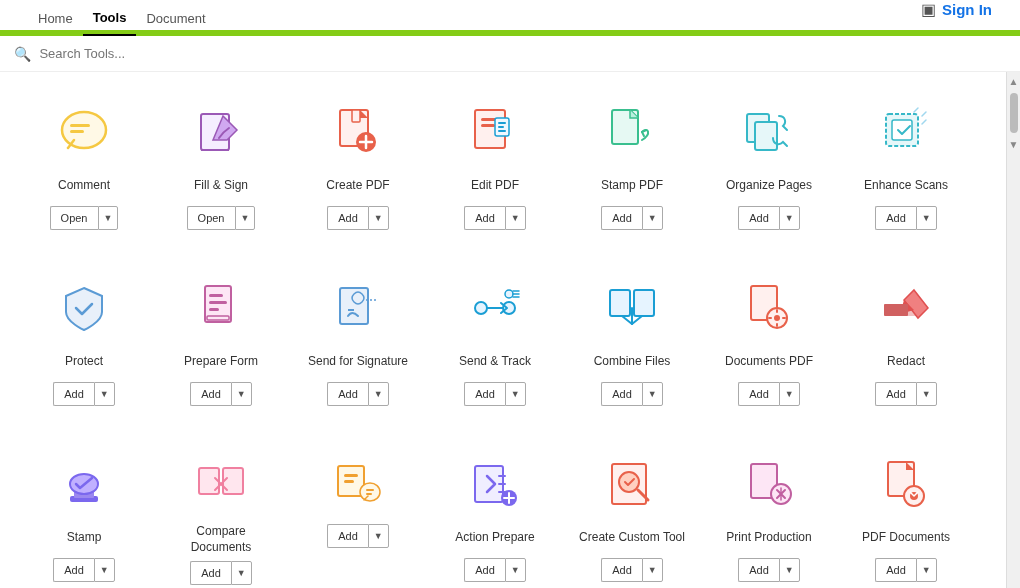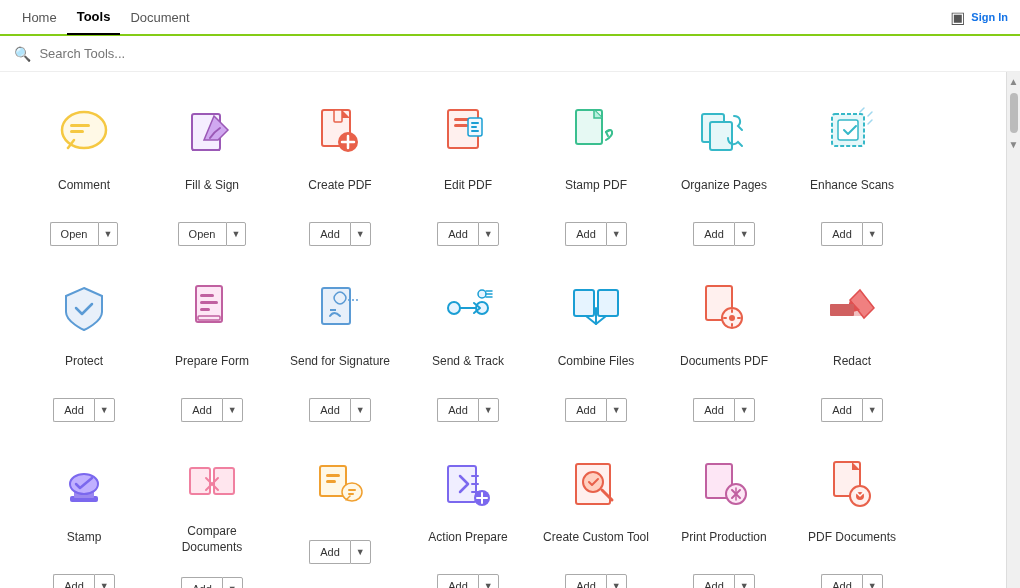--- a/index.html
+++ b/index.html
@@ -1,38 +1,38 @@
 <!DOCTYPE html>
 <html><head>
   <meta charset="utf-8">
   <style>
     * { box-sizing: border-box; margin: 0; padding: 0; }
     body { font-family: Arial, sans-serif; background: #fff; width: 1020px; height: 588px; overflow: hidden; }
 
     
     .top-nav {
-      display: flex; align-items: center;
-      border-bottom: 2px solid #84cc16;
-      padding: 0 12px;
+      display: flex; align-items: flex-start;
+      border-bottom: 6px solid #84cc16;
+      padding: 0 28px;
       height: 36px;
       background: #fff;
     }
     .nav-item {
       font-size: 13px; color: #555; padding: 0 10px; height: 36px;
       display: flex; align-items: center; cursor: pointer;
     }
     .nav-item.active {
       color: #000; font-weight: bold;
       border-bottom: 2px solid #000;
     }
     .sign-in-area {
       margin-left: auto; display: flex; align-items: center; gap: 6px;
     }
     .sign-in-icon { font-size: 16px; color: #555; }
-    .sign-in-btn { font-size: 11px; color: #1473e6; cursor: pointer; font-weight: 600; }
+    .sign-in-btn { font-size: 15px; color: #1473e6; cursor: pointer; font-weight: 600; }
 
     
     .search-bar {
       display: flex; align-items: center;
       padding: 6px 14px;
       border-bottom: 1px solid #eee;
       background: #fff;
       height: 36px;
     }
     .search-icon { font-size: 14px; color: #888; margin-right: 8px; }
@@ -61,21 +61,21 @@
       border-left: 1px solid #ddd;
       display: flex; flex-direction: column; align-items: center;
       padding: 2px 0;
     }
     .scroll-arrow { font-size: 10px; color: #888; cursor: pointer; user-select: none; padding: 2px; }
     .scroll-thumb { width: 8px; height: 40px; background: #bbb; border-radius: 4px; margin: 4px 0; }
 
     
     .tool-row {
       display: flex; flex-wrap: nowrap;
-      gap: 0px;
+      gap: 9px;
       margin-bottom: 10px;
     }
 
     .tool-card {
       display: flex; flex-direction: column; align-items: center;
       width: 128px; min-width: 120px;
       padding: 12px 8px 8px;
     }
 
     .tool-icon-wrap {
@@ -88,21 +88,21 @@
       width: 56px; height: 56px;
     }
 
     .tool-name {
       font-size: 12px; color: #333; text-align: center;
       margin-bottom: 6px; line-height: 1.3;
       min-height: 28px; display: flex; align-items: center; justify-content: center;
     }
 
     .btn-group {
-      display: flex; align-items: flex-end; height: 40px;
+      display: flex; align-items: flex-start; height: 40px;
     }
     .btn-main {
       border: 1px solid #aaa; background: #fff;
       font-size: 11px; color: #333; padding: 0 10px; height: 24px;
       cursor: pointer; border-right: none;
       border-radius: 2px 0 0 2px;
     }
     .btn-arrow {
       border: 1px solid #aaa; background: #fff;
       font-size: 9px; color: #555; padding: 0 5px; height: 24px;

